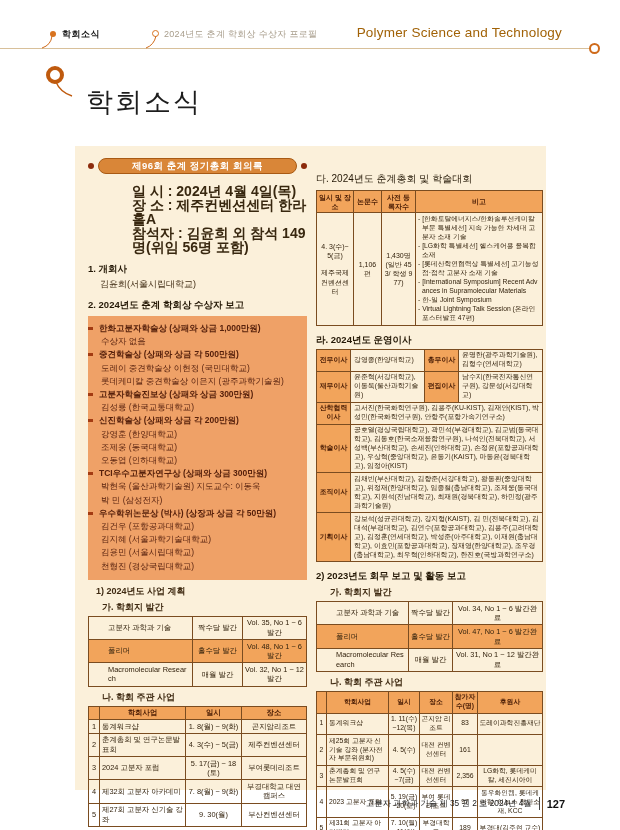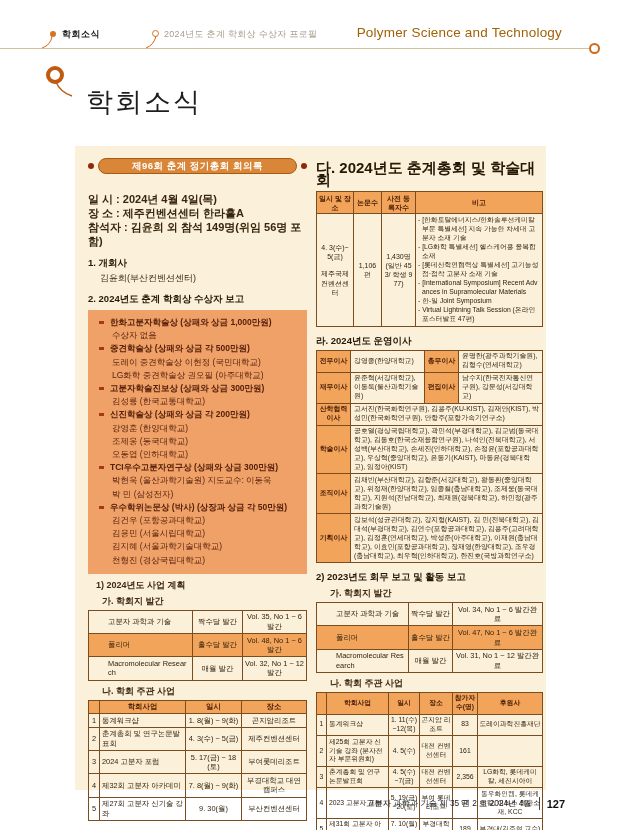--- a/index.html
+++ b/index.html
@@ -17,47 +17,47 @@
   .top-rule{position:absolute;left:0;top:48px;width:594px;height:1px;background:#d8c09a;}
   .rule-end-ring{position:absolute;left:589px;top:43px;width:7px;height:7px;border:2px solid #cf6a1a;border-radius:50%;background:#fff;}
   .deco{position:absolute;left:0;top:26px;pointer-events:none;}
   .title-ring{position:absolute;left:46px;top:66px;width:10px;height:10px;border:4px solid #bf5a0e;border-radius:50%;background:#fff;}
   .page-title{position:absolute;left:86px;top:84px;font-size:27px;color:#1d1d1d;letter-spacing:2px;font-family:"Liberation Serif","DejaVu Serif",serif;}
   
   .panel{position:absolute;left:75px;top:146px;width:471px;height:644px;background:#fbf0da;box-sizing:border-box;display:flex;gap:9px;padding:12px 13px;}
   .col-left{width:219px;flex:none;}
   .col-right{width:227px;flex:none;}
   
-  .banner-row{position:relative;height:16px;margin:0 0 18px 0;}
+  .banner-row{position:relative;height:16px;margin:0 0 10px 0;}
   .banner-dot-l,.banner-dot-r{position:absolute;top:5px;width:6px;height:6px;background:#8c2b0c;border-radius:50%;}
   .banner-dot-l{left:0;} .banner-dot-r{right:0;}
   .banner{position:absolute;left:10px;right:10px;top:0;height:14px;background:#d98638;border:1px solid #a85a14;border-radius:8px;
     color:#fff;font-weight:bold;font-size:9.5px;line-height:14px;text-align:center;letter-spacing:.5px;}
-  .meta-line{font-size:11px;font-weight:bold;color:#38270f;line-height:14px;}
+  .meta-line{font-size:14px;font-weight:bold;color:#38270f;line-height:14px;margin-left:44px;}
   .sec-title{font-size:9.5px;font-weight:bold;color:#241806;margin:9px 0 3px 0;line-height:12px;}
   .sec-body{font-size:9px;margin:0 0 2px 12px;line-height:12px;}
   .sub-title{font-size:9px;font-weight:bold;margin:6px 0 3px 8px;line-height:11px;}
   .subsub-title{font-size:9px;font-weight:bold;margin:5px 0 3px 14px;line-height:11px;}
   
-  .awards-box{background:#efa167;margin:5px 0 2px 0;padding:6px 6px 7px 22px;}
+  .awards-box{background:#efa167;margin:5px 0 2px 0;padding:6px 6px 7px 11px;}
   .awards-box .award-head{font-weight:bold;color:#56200b;font-size:8.5px;line-height:13.2px;position:relative;}
   .awards-box .award-head::before{content:"";position:absolute;left:-11px;top:5px;width:5px;height:3px;background:#a33b12;}
   .awards-box .award-item{font-size:8.5px;color:#5a2410;line-height:13.2px;padding-left:2px;}
   
   table{border-collapse:collapse;width:100%;table-layout:fixed;background:transparent;
     border-top:1.4px solid #53351a;border-bottom:1.4px solid #53351a;}
   td,th{border:0.8px solid #7a4c20;font-size:7.4px;padding:1.5px 2px;color:#33220d;
     text-align:center;vertical-align:middle;word-break:break-all;line-height:1.3;}
   th{background:#f2a45b;font-weight:bold;color:#4a1d05;}
   tr.hl td{background:#f2a45b;}
   .journal-table td:first-child{text-align:left;padding-left:19px;}
   .biz-table td:nth-child(2){text-align:left;padding-left:2px;}
   .mt{margin-top:8px;}
   
-  .rc-heading{font-size:15px;font-weight:bold;color:#241806;margin:4px 0 5px 0;line-height:12px;}
+  .rc-heading{font-size:10px;font-weight:normal;color:#241806;margin:15px 0 5px 0;line-height:12px;}
   .rc-heading2{font-size:9.5px;font-weight:bold;color:#241806;margin:8px 0 3px 0;line-height:12px;}
   .conf-table td,.conf-table th{font-size:7px;}
   .conf-table .remarks-cell{text-align:left;padding:2px 2px;}
   .remark-line{font-size:6.8px;line-height:1.32;padding-left:4px;text-indent:-4px;color:#33220d;}
   .officers-table td,.officers-table th{font-size:6.9px;}
   .officers-table .olabel{background:#f2a45b;font-weight:bold;color:#4a1d05;}
   .officers-table .oval{text-align:left;padding-left:3px;}
   .biz23-table td,.biz23-table th{font-size:6.8px;padding:1.5px 1px;}
   
   .footer{position:absolute;top:797px;right:55px;display:flex;align-items:center;text-align:right;}
@@ -90,42 +90,42 @@
       <span class="banner-dot-l"></span>
       <div class="banner">제96회 춘계 정기총회 회의록</div>
       <span class="banner-dot-r"></span>
     </div>
 
     <div class="meta-line">일  시 : 2024년 4월 4일(목)</div>
     <div class="meta-line">장  소 : 제주컨벤션센터 한라홀A</div>
     <div class="meta-line">참석자 : 김윤희 외 참석 149명(위임 56명 포함)</div>
 
     <div class="sec-title">1. 개회사</div>
-    <div class="sec-body">김윤희(부산컨벤션센터)</div>
+    <div class="sec-body">김윤희(서울시립대학교)</div>
 
     <div class="sec-title">2. 2024년도 춘계 학회상 수상자 보고</div>
     <div class="awards-box">
         <div class="award-head"><span>한화고분자학술상 (상패와 상금 1,000만원)</span></div>
         <div class="award-item"><span>수상자 없음</span></div>
         <div class="award-head"><span>중견학술상 (상패와 상금 각 500만원)</span></div>
         <div class="award-item"><span>도레이 중견학술상 이현정 (국민대학교)</span></div>
-        <div class="award-item"><span>LG화학 중견학술상 권오필 (아주대학교)</span></div>
+        <div class="award-item"><span>롯데케미칼 중견학술상 이은지 (광주과학기술원)</span></div>
         <div class="award-head"><span>고분자학술진보상 (상패와 상금 300만원)</span></div>
         <div class="award-item"><span>김성룡 (한국교통대학교)</span></div>
         <div class="award-head"><span>신진학술상 (상패와 상금 각 200만원)</span></div>
         <div class="award-item"><span>강영훈 (한양대학교)</span></div>
         <div class="award-item"><span>조제웅 (동국대학교)</span></div>
         <div class="award-item"><span>오동엽 (인하대학교)</span></div>
         <div class="award-head"><span>TCI우수고분자연구상 (상패와 상금 300만원)</span></div>
         <div class="award-item"><span>박현욱 (울산과학기술원) 지도교수: 이동욱</span></div>
         <div class="award-item"><span>박  민 (삼성전자)</span></div>
         <div class="award-head"><span>우수학위논문상 (박사) (상장과 상금 각 50만원)</span></div>
         <div class="award-item"><span>김건우 (포항공과대학교)</span></div>
+        <div class="award-item"><span>김지혜 (서울과학기술대학교)</span></div>
         <div class="award-item"><span>김용민 (서울시립대학교)</span></div>
-        <div class="award-item"><span>김지혜 (서울과학기술대학교)</span></div>
         <div class="award-item"><span>천형진 (경상국립대학교)</span></div>
       </div>
 
     <div class="sub-title">1) 2024년도 사업 계획</div>
     <div class="subsub-title">가. 학회지 발간</div>
 
     <table class="journal-table">
       <colgroup>
           <col style="width:104px">
           <col style="width:50px">

